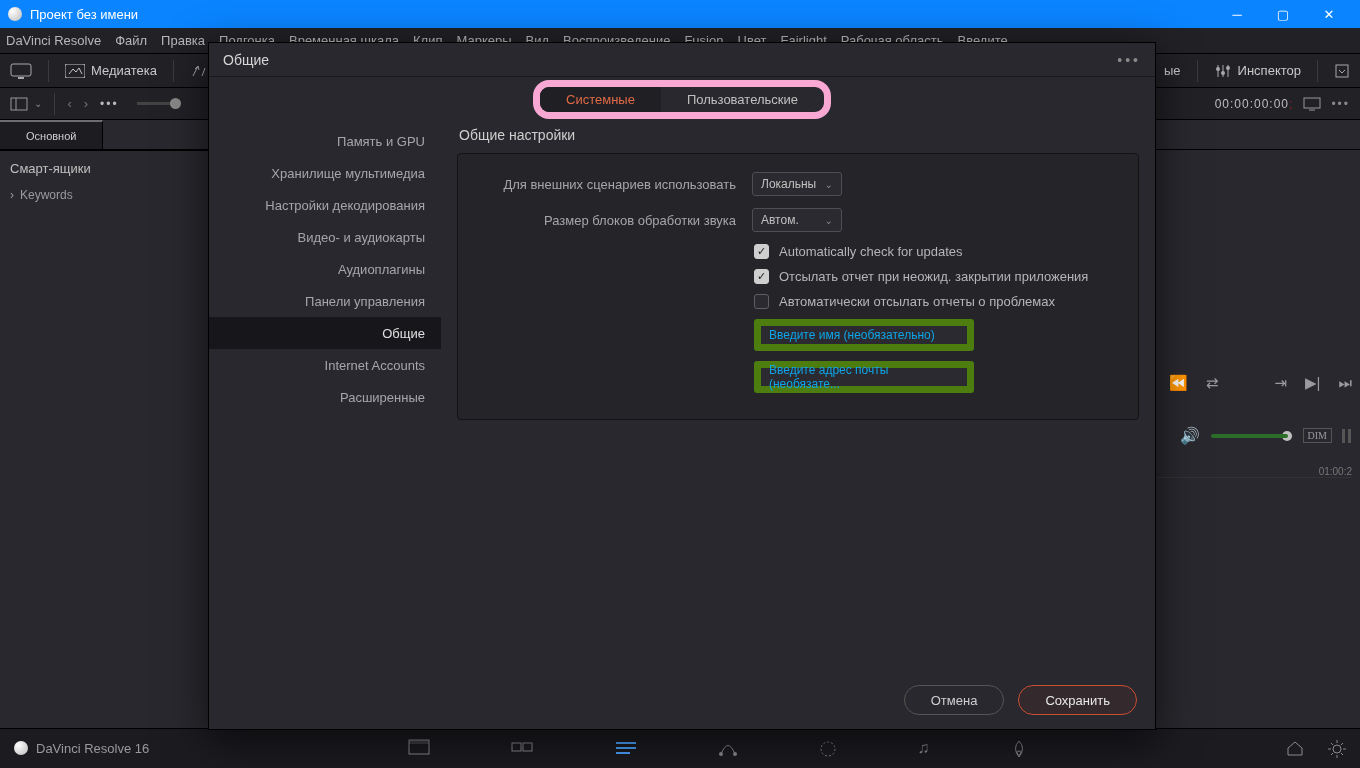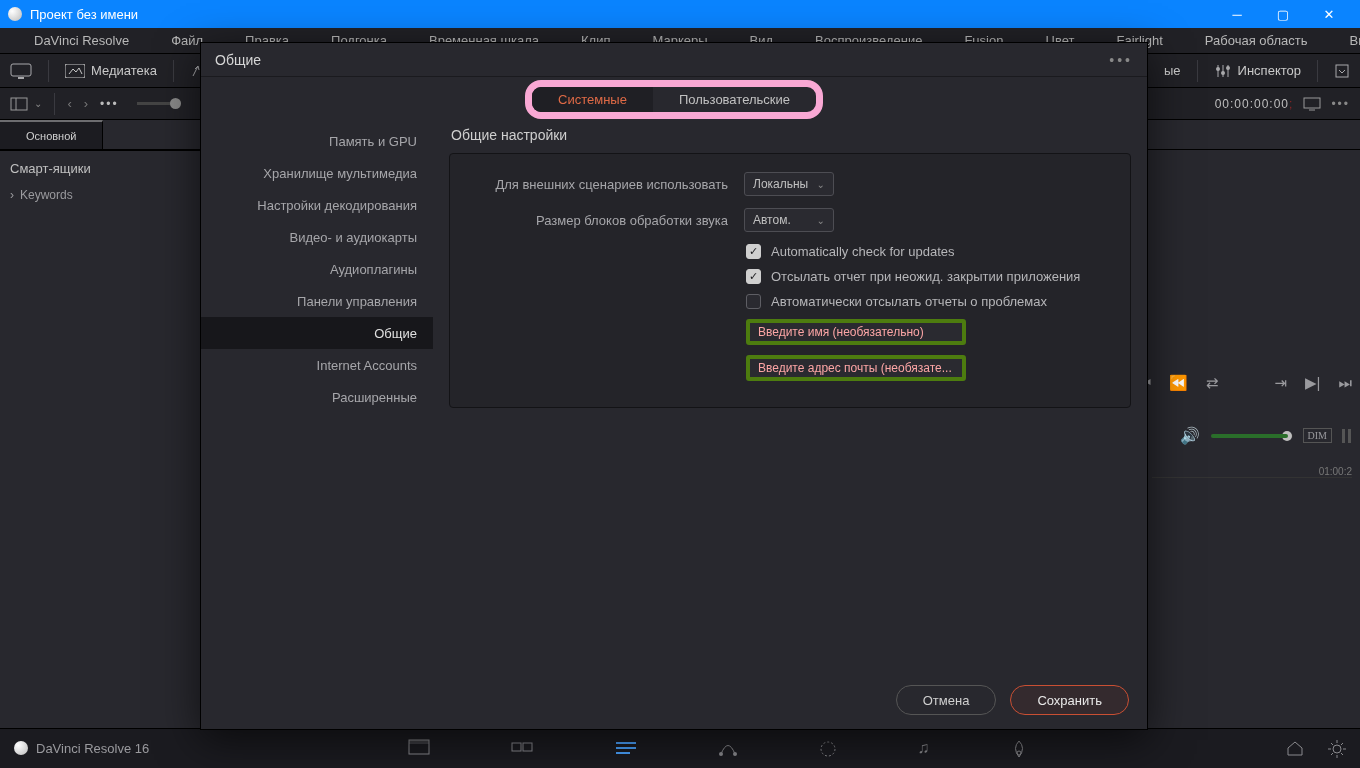--- a/index.html
+++ b/index.html
@@ -8,21 +8,21 @@
 
 .titlebar { height: 28px; background: #0a84ff; display: flex; align-items: center; padding: 0 8px; justify-content: space-between; }
 .titlebar-left { display: flex; gap: 8px; }
 .titlebar-title { font-size: 13px; color: #ffffff; }
 .titlebar-right { display: flex; gap: 0; }
 .winbtn { width: 46px; height: 28px; display: flex; align-items: center; justify-content: center; color: #fff; font-size: 13px; }
 .logo-dot { width: 14px; height: 14px; border-radius: 50%; background: radial-gradient(circle at 30% 30%, #fff, #bbb); }
 
 
 .menubar { height: 26px; background: #212126; display: flex; align-items: center; padding: 0 6px; gap: 14px; font-size: 13px; color: #b8b8b8; border-bottom: 1px solid #000; }
-.menubar span { white-space: nowrap; margin-left: 28px; }
+.menubar span { white-space: nowrap; }
 
 
 .toolbar1 { height: 34px; background: #212126; display: flex; align-items: center; padding: 0 10px; gap: 16px; font-size: 13px; color: #c9c9c9; border-bottom: 1px solid #000; }
 .tb-sep { width: 1px; height: 22px; background: #3a3a40; }
 .icon-btn { display: flex; align-items: center; gap: 6px; }
 .toolbar1 .spacer { flex: 1; }
 
 
 .toolbar2 { height: 32px; background: #212126; display: flex; align-items: center; padding: 0 10px; gap: 12px; font-size: 12px; color: #b0b0b0; border-bottom: 1px solid #000; }
 .tc { display:flex; align-items:center; gap:6px; }
@@ -51,21 +51,21 @@
 .dim { font-size:10px; padding:1px 4px; border:1px solid #555; color:#9a9a9e;font-family:Liberation Serif, serif;}
 .ruler { position:absolute; right:8px; top:456px; width:200px; height:22px; color:#777; font-size:10px; display:flex; align-items:flex-end; justify-content:flex-end; border-bottom:1px solid #333;}
 
 
 .bottombar { position:absolute; left:0; right:0; bottom:0; height:40px; background:#1b1b20; border-top:1px solid #000; display:flex; align-items:center; padding:0 14px; color:#9a9a9e; font-size:13px;}
 .bottombar .pages { flex:1; display:flex; justify-content:center; gap:80px; color:#8a8a8e; font-size:16px;}
 .bottombar .pages .active { color:#4aa3ff; }
 .bottombar .right { display:flex; gap:24px; }
 
 
-.dialog { position:absolute; left:200px; top:42px; width:948px; height:688px; background:#28282e; border:1px solid #000; box-shadow:0 10px 40px rgba(0,0,0,.6); display:flex; flex-direction:column; }
+.dialog { position:absolute; left:208px; top:42px; width:948px; height:688px; background:#28282e; border:1px solid #000; box-shadow:0 10px 40px rgba(0,0,0,.6); display:flex; flex-direction:column; }
 .dlg-header { height:34px; display:flex; align-items:center; justify-content:space-between; padding:0 14px; font-size:14px; color:#d6d6d6; border-bottom:1px solid #1a1a1e; }
 .dlg-header .dots { letter-spacing:3px; color:#888;}
 .dlg-body { flex:1; display:flex; flex-direction:column; }
 
 .dlg-tabs { height:44px; display:flex; align-items:center; justify-content:center; }
 .segmented { display:flex; border:7px solid #f9a8d4; border-radius:16px; overflow:hidden;}
 .segmented div { padding:5px 26px; font-size:13px; color:#c0c0c0;}
 .segmented .seg-active { color:#e06a46; background:#1f1f24;}
 .dlg-main { flex:1; display:flex; }
 .dlg-sidebar { width:232px; padding-top:4px;}
@@ -76,21 +76,21 @@
 .dlg-panel { border:1px solid #131316; border-radius:4px; background:#242429; padding:18px 20px 26px 20px; }
 
 .form-row { display:flex; align-items:center; gap:16px; margin-bottom:12px; font-size:13px; color:#b6b6b9;}
 .form-row .lbl { width:258px; text-align:right; color:#a6a6aa;}
 .select { width:90px; height:24px; border:1px solid #4d4d53; background:#2a2a30; border-radius:3px; display:flex; align-items:center; justify-content:space-between; padding:0 8px; font-size:12px; color:#c0c0c0;}
 .chev { font-size:10px; color:#888;}
 .cb-row { display:flex; align-items:center; gap:10px; margin:10px 0 0 276px; font-size:13px; color:#b6b6b9;}
 .cb { width:15px; height:15px; border:1px solid #5e5e64; border-radius:3px; display:flex; align-items:center; justify-content:center; background:#2a2a30;}
 .cb.checked { background:#cfcfcf; border-color:#cfcfcf;}
 .cb.checked::after { content:"✓"; font-size:11px; color:#1a1a1e; line-height:1;}
-.tfield { width:220px; height:26px; border:4px solid #4d7c0f; border-radius:3px; background:#2a2a30; padding:0 8px; font-size:12px; color:#fca5a5; display:flex; align-items:center; margin:10px 0 0 276px;}
+.tfield { width:220px; height:32px; border:7px solid #4d7c0f; border-radius:3px; background:#2a2a30; padding:0 8px; font-size:12px; color:#0ea5e9; display:flex; align-items:center; margin:10px 0 0 276px;}
 .dlg-footer { height:58px; display:flex; align-items:center; justify-content:flex-end; gap:14px; padding:0 18px;}
 .btn { height:30px; padding:0 26px; border:1px solid #555; border-radius:15px; display:flex; align-items:center; font-size:13px; color:#d0d0d0; background:transparent;}
 .btn.primary { border-color:#c94f33; color:#e8e8e8; background:rgba(201,79,51,0.08);}
 
 svg { display:block; }
 </style>
 </head>
 <body>
 
 <div class="titlebar">

